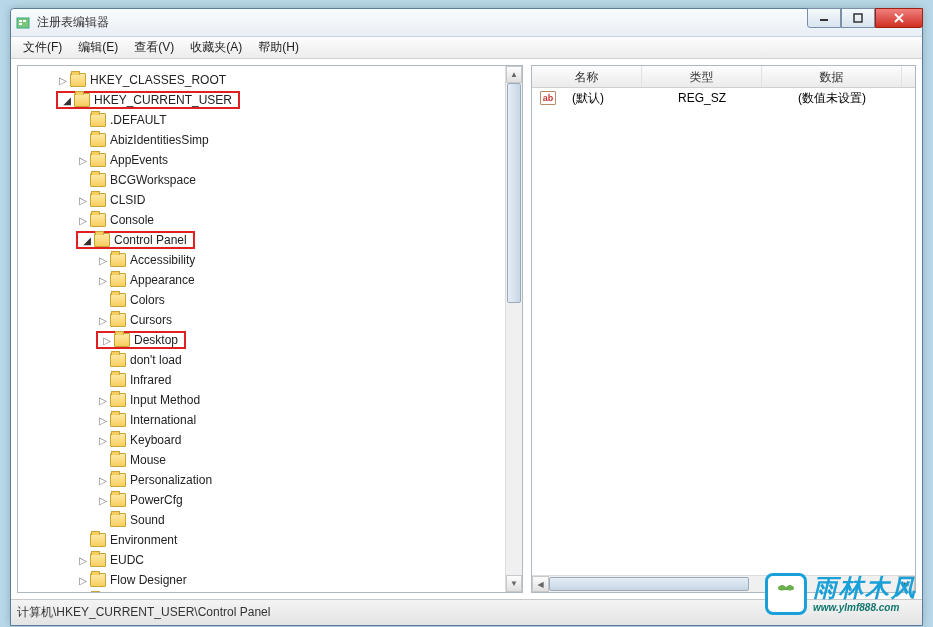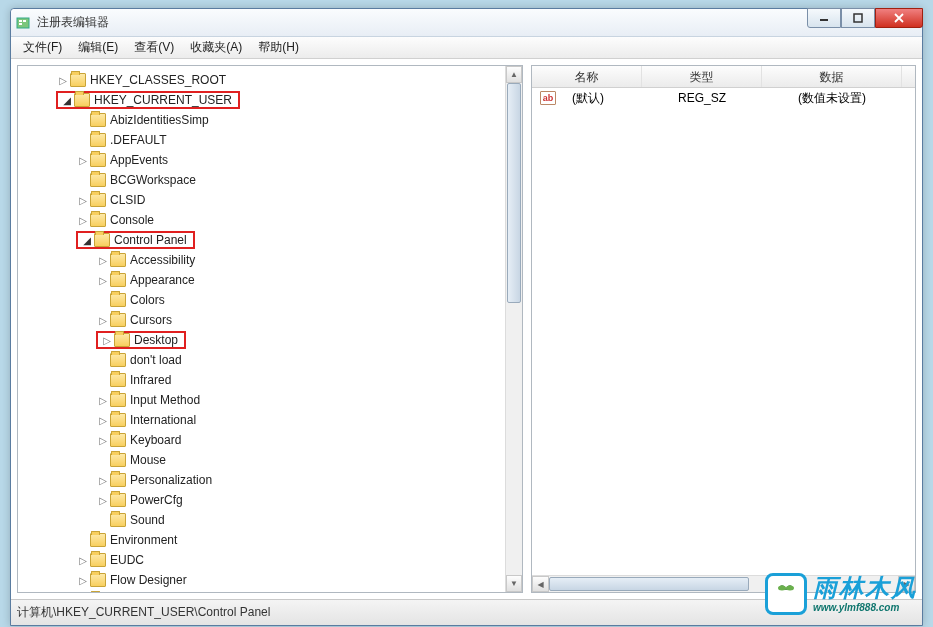--- a/index.html
+++ b/index.html
@@ -106,27 +106,27 @@
             <span class="hl" style="display: inline-flex; align-items: center; height: 18px;">
               <span class="twisty open">◢</span>
               <span class="folder"></span>
               <span class="lbl" style="padding-right: 4px;">HKEY_CURRENT_USER</span>
             </span>
           </div>
           <div class="tree-row">
             <span class="indent" style="width: 58px;"></span>
             <span class="twisty"></span>
             <span class="folder"></span>
+            <span class="lbl">.DEFAULT</span>
+          </div>
+          <div class="tree-row">
+            <span class="indent" style="width: 58px;"></span>
+            <span class="twisty"></span>
+            <span class="folder"></span>
             <span class="lbl">AbizIdentitiesSimp</span>
-          </div>
-          <div class="tree-row">
-            <span class="indent" style="width: 58px;"></span>
-            <span class="twisty"></span>
-            <span class="folder"></span>
-            <span class="lbl">.DEFAULT</span>
           </div>
           <div class="tree-row">
             <span class="indent" style="width: 58px;"></span>
             <span class="twisty">▷</span>
             <span class="folder"></span>
             <span class="lbl">AppEvents</span>
           </div>
           <div class="tree-row">
             <span class="indent" style="width: 58px;"></span>
             <span class="twisty"></span>

